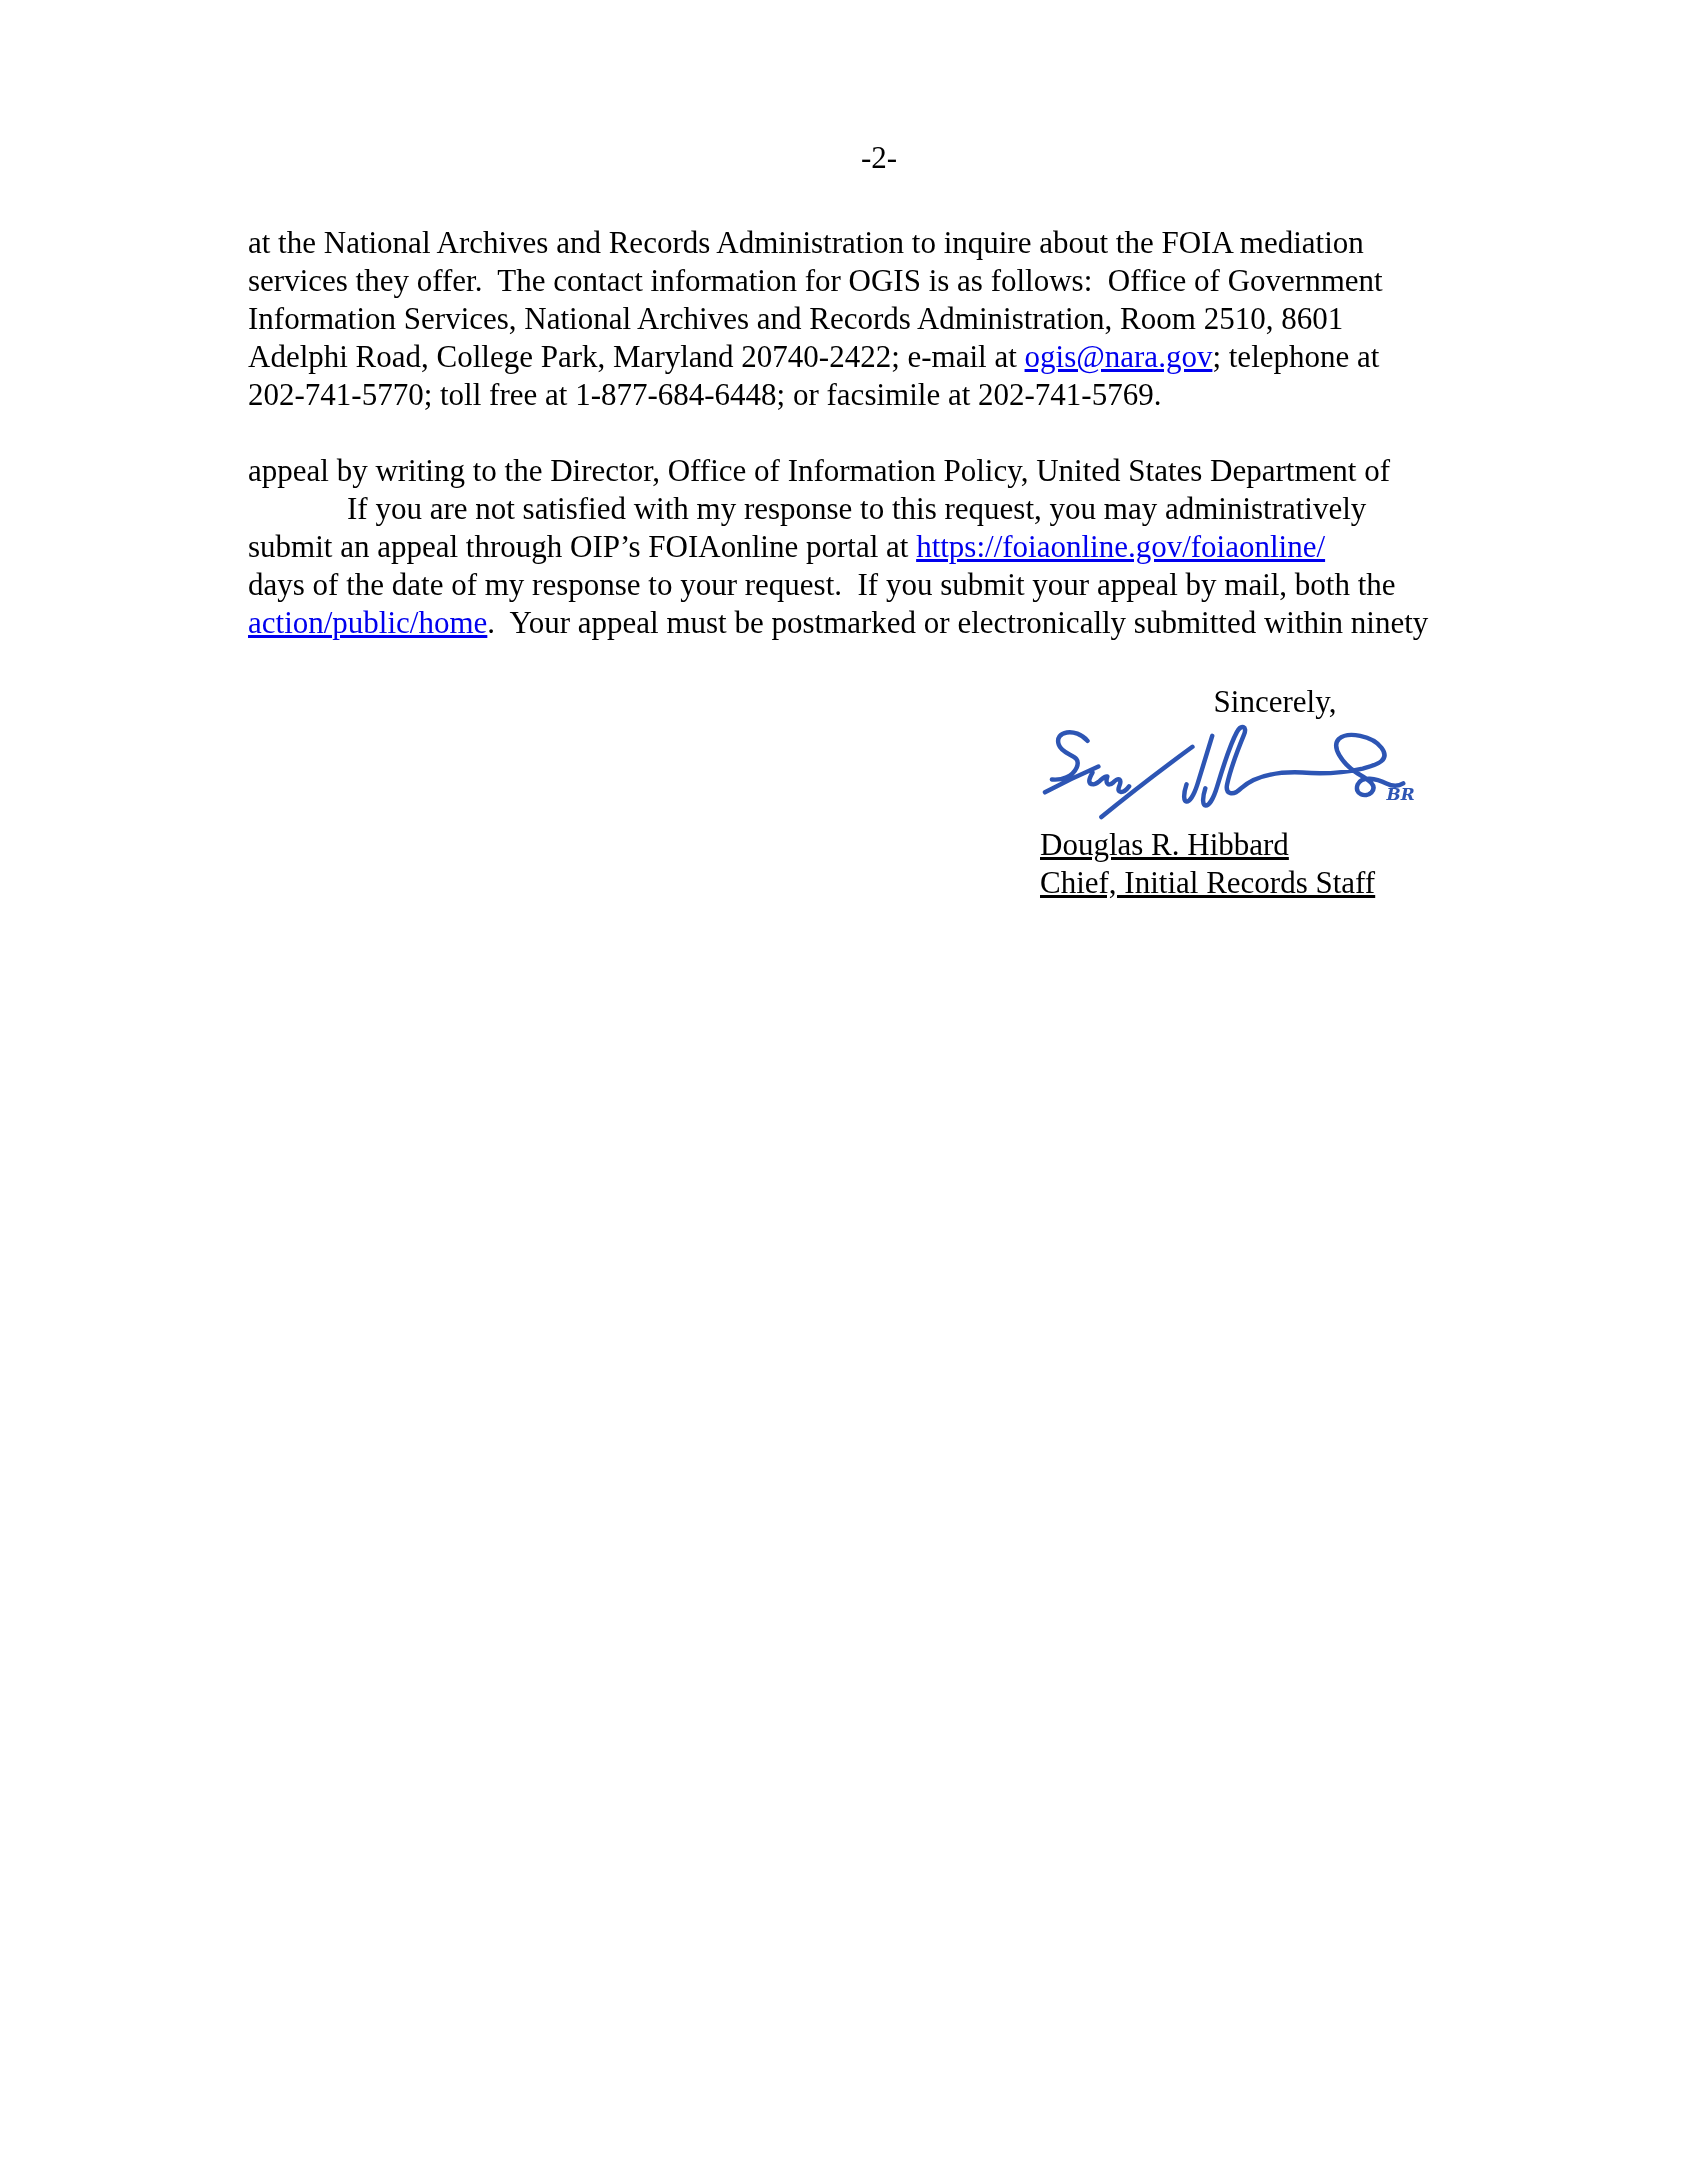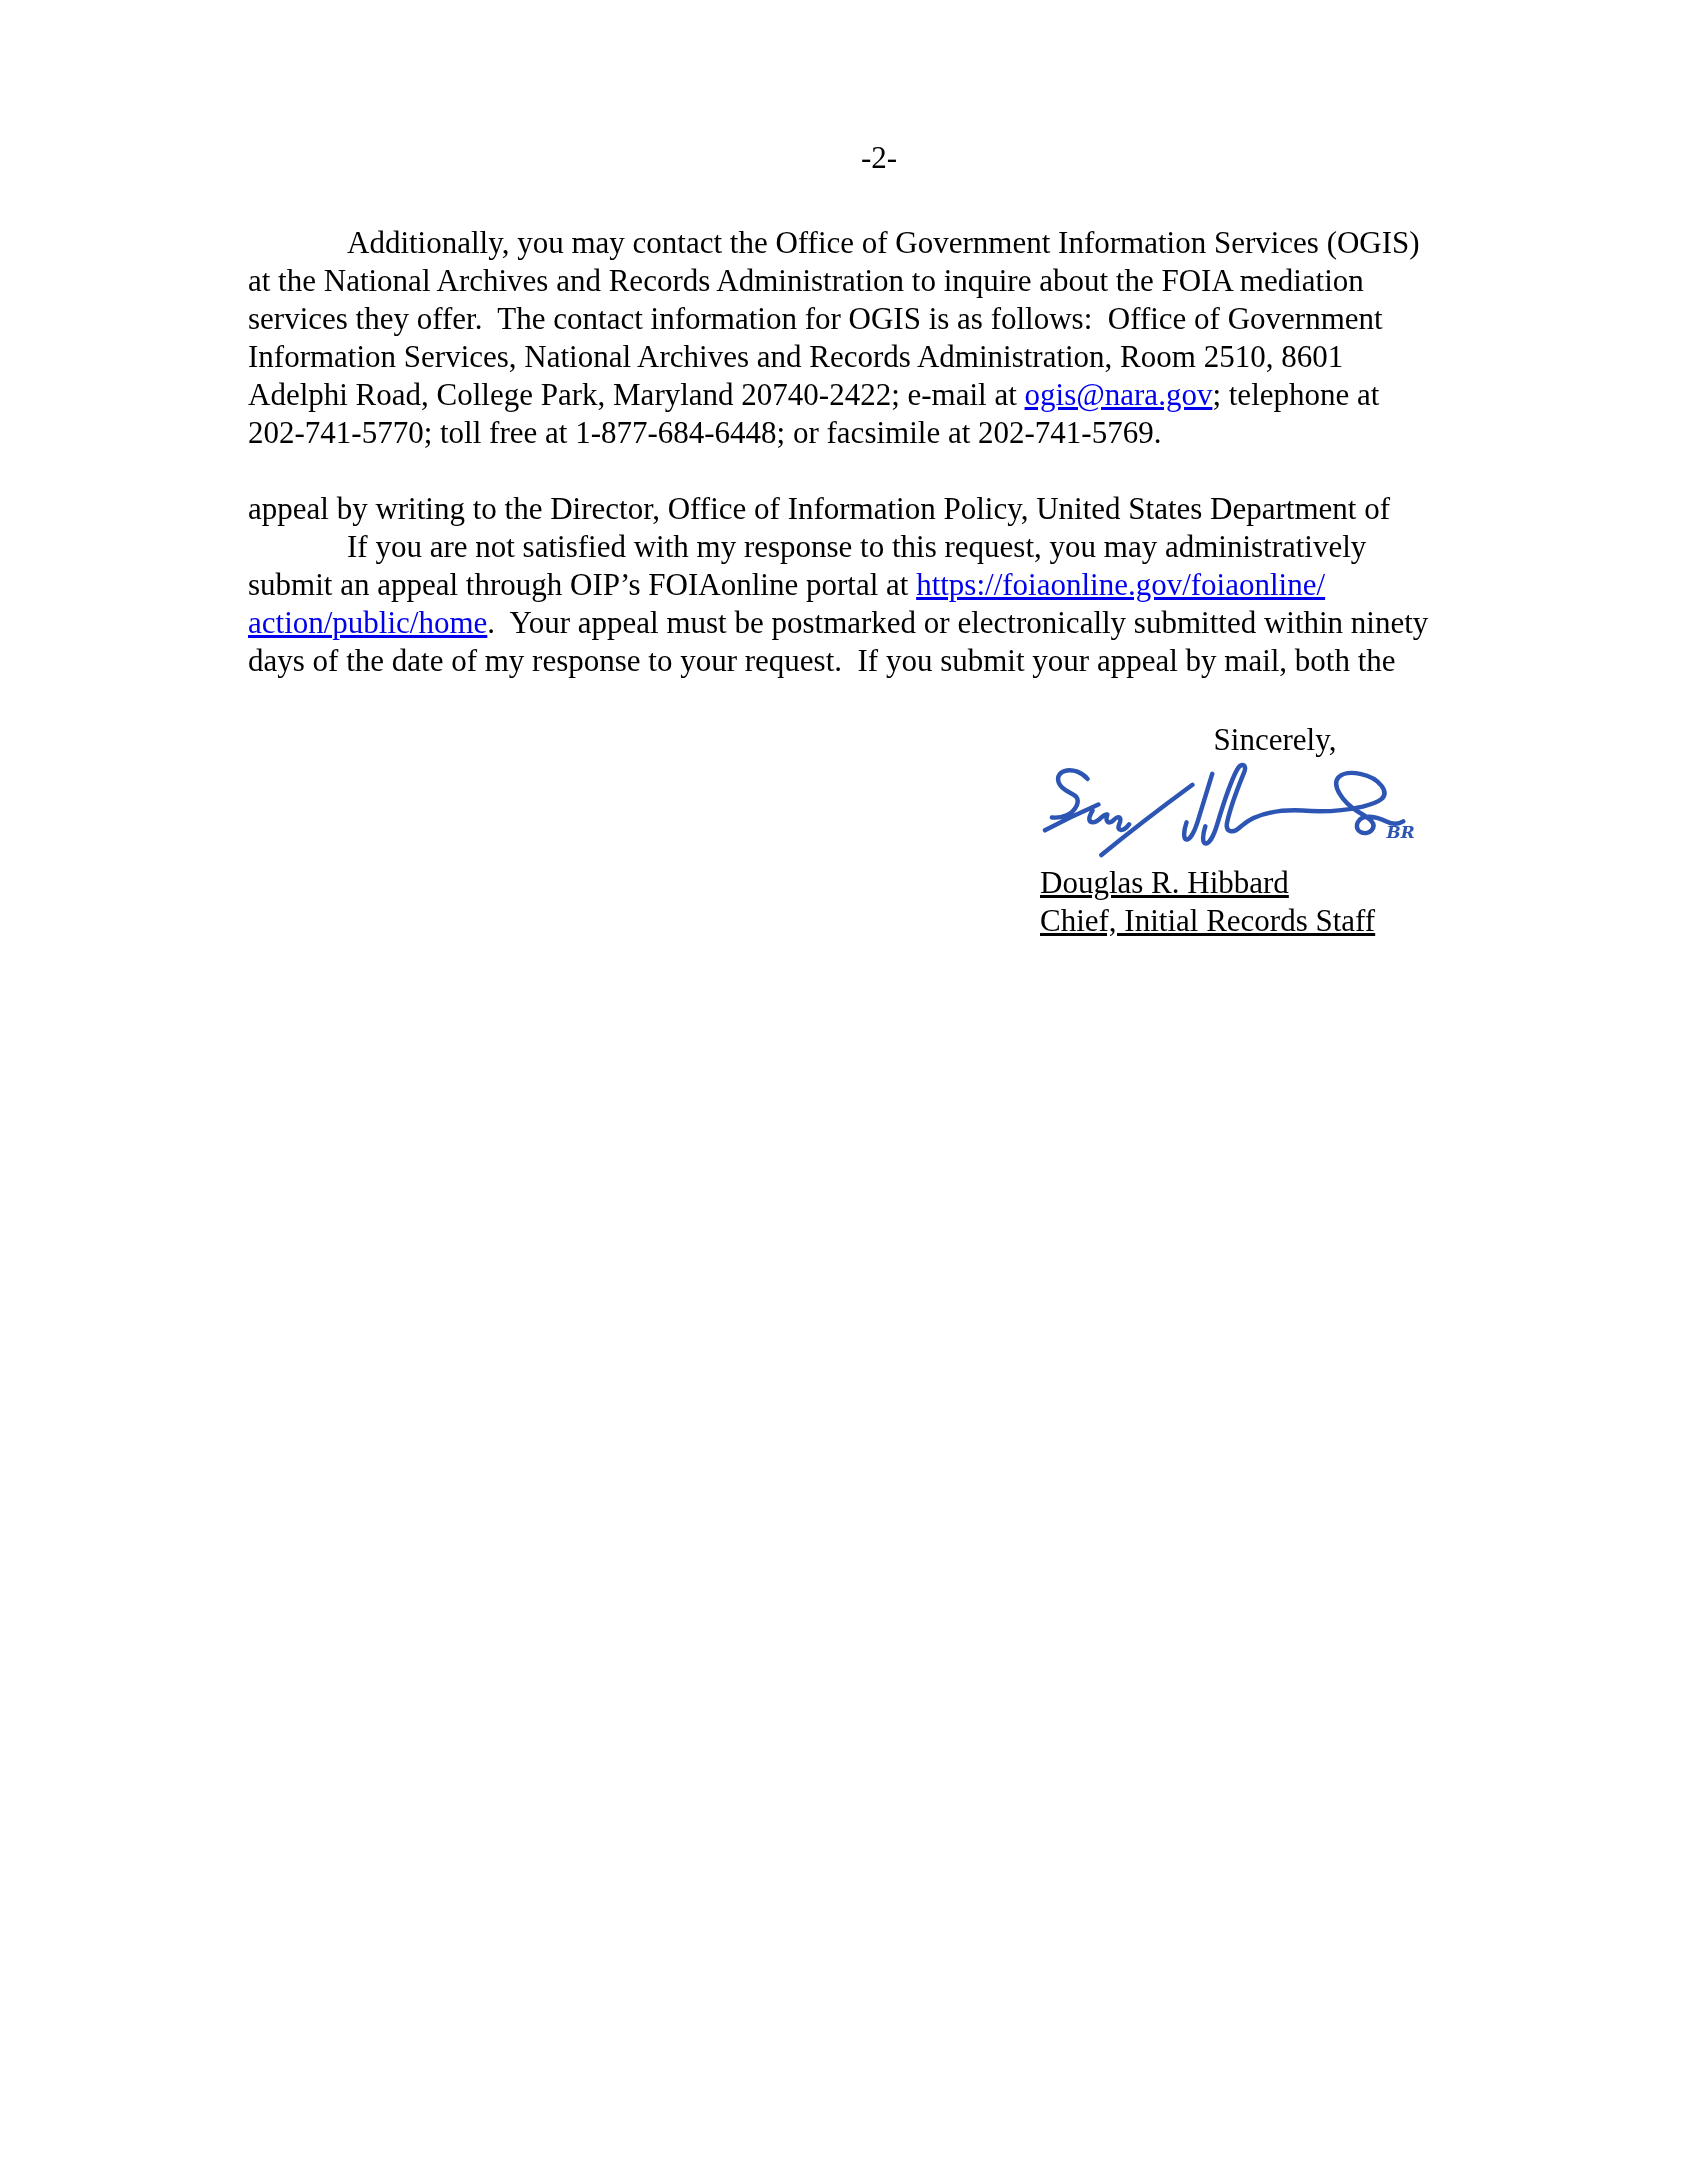--- a/index.html
+++ b/index.html
@@ -38,33 +38,32 @@
 </head>
 <body>
 
 <div class="sheet">
   <div class="content">
 
     <div class="page-number">-2-</div>
 
     <div>
         <div class="paragraph">
-          <div class="line indent"><span>Additionally, you may contact the Office of Government Information Services (OGIS)</span></div>
           <div class="line"><span>at the National Archives and Records Administration to inquire about the FOIA mediation</span></div>
           <div class="line"><span>services they offer.  The contact information for OGIS is as follows:  Office of Government</span></div>
           <div class="line"><span>Information Services, National Archives and Records Administration, Room 2510, 8601</span></div>
           <div class="line"><span>Adelphi Road, College Park, Maryland 20740-2422; e-mail at </span><a class="doc-link" href="#">ogis@nara.gov</a><span>; telephone at</span></div>
           <div class="line"><span>202-741-5770; toll free at 1-877-684-6448; or facsimile at 202-741-5769.</span></div>
         </div>
         <div class="paragraph">
           <div class="line"><span>appeal by writing to the Director, Office of Information Policy, United States Department of</span></div>
           <div class="line indent"><span>If you are not satisfied with my response to this request, you may administratively</span></div>
           <div class="line"><span>submit an appeal through OIP’s FOIAonline portal at </span><a class="doc-link" href="#">https://foiaonline.gov/foiaonline/</a></div>
+          <div class="line"><span>days of the date of my response to your request.  If you submit your appeal by mail, both the</span></div>
           <div class="line"><a class="doc-link" href="#">action/public/home</a><span>.  Your appeal must be postmarked or electronically submitted within ninety</span></div>
-          <div class="line"><span>days of the date of my response to your request.  If you submit your appeal by mail, both the</span></div>
         </div>
       </div>
 
     <div class="closing">
       <div class="salutation">Sincerely,</div>
 
       <div class="signature-wrap">
         <svg width="386" height="103" viewBox="0 0 390 104" aria-hidden="true">
           <g fill="none" stroke="currentColor" stroke-width="4.5" stroke-linecap="round" stroke-linejoin="round">
             <path d="M 46,18 C 34,4 12,8 17,22 C 21,34 41,31 35,45 C 31,54 20,58 10,57

